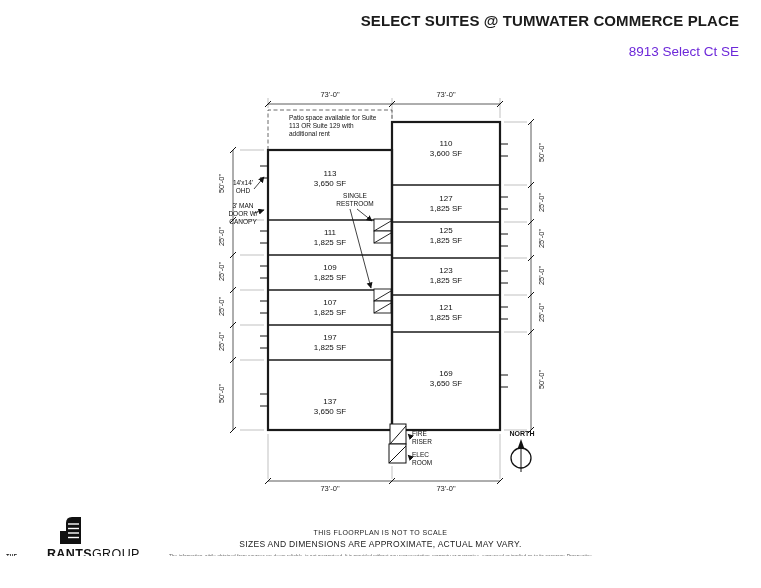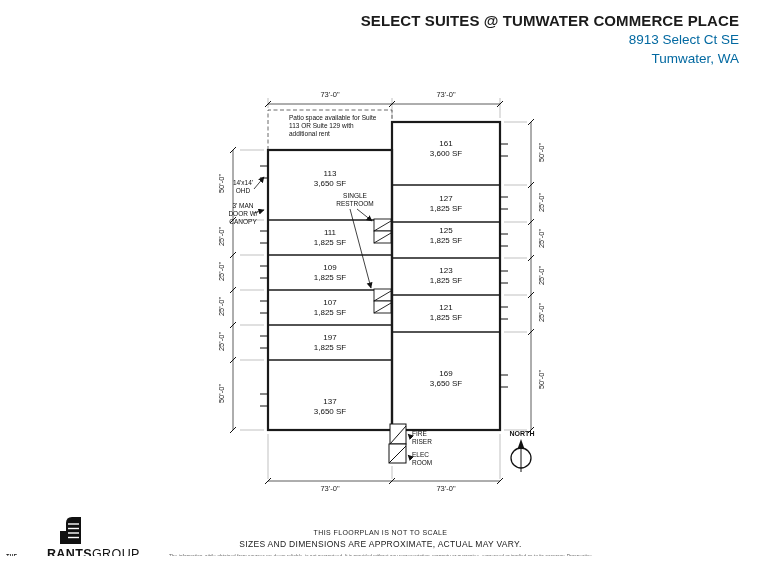--- a/index.html
+++ b/index.html
@@ -1,21 +1,21 @@
 <!DOCTYPE html>
 <html><head>
 <meta charset="utf-8">
 <style>
   html,body{margin:0;padding:0;background:#fff;}
   .page{position:relative;width:761px;height:556px;background:#fff;overflow:hidden;
         font-family:"Liberation Sans","DejaVu Sans",sans-serif;color:#111;}
   
   .hdr{position:absolute;top:12px;right:22px;text-align:right;}
   .hdr-title{font-size:15px;font-weight:700;color:#1b1b1b;letter-spacing:.1px;}
-  .hdr-addr{font-size:13.5px;color:#0369a1;line-height:16px;margin-top:3px;}
+  .hdr-addr{font-size:13.5px;color:#6d28d9;line-height:16px;margin-top:15px;}
   
   .plan-svg{position:absolute;left:0;top:0;}
   .suite{position:absolute;width:60px;text-align:center;font-size:8px;line-height:9.5px;color:#111;}
   .dim-h{position:absolute;width:60px;text-align:center;font-size:7.5px;color:#222;}
   .dim-v{position:absolute;width:40px;text-align:center;font-size:7.5px;color:#222;
          transform:rotate(-90deg);transform-origin:center;}
   .note{position:absolute;font-size:6.5px;line-height:8px;color:#111;}
   .tc{text-align:center;}
   .north-label{position:absolute;font-size:7px;font-weight:700;text-align:center;color:#111;}
   
@@ -44,21 +44,20 @@
                text-align:center;padding:2px 0 1.5px;white-space:nowrap;overflow:hidden;}
 </style>
 </head>
 <body>
 
 <div class="page">
 
   <div class="hdr">
     <div class="hdr-title">SELECT SUITES @ TUMWATER COMMERCE PLACE</div>
     <div class="hdr-addr">8913 Select Ct SE</div>
-    <div class="hdr-addr">Tumwater, WA</div>
   </div>
 
   <svg class="plan-svg" width="761" height="588" viewBox="0 0 761 588">
     <defs>
       <marker id="ah" markerWidth="7" markerHeight="7" refX="5.5" refY="3" orient="auto" markerUnits="userSpaceOnUse">
         <path d="M0,0 L6,3 L0,6 Z" fill="#111"></path>
       </marker>
     </defs>
 
     <g stroke="#999" stroke-width="0.6">
@@ -234,21 +233,21 @@
   <div class="suite" style="left:300px;top:333px">
     <div>197</div>
     <div>1,825 SF</div>
   </div>
   <div class="suite" style="left:300px;top:397px">
     <div>137</div>
     <div>3,650 SF</div>
   </div>
 
   <div class="suite" style="left:416px;top:139px">
-    <div>161</div>
+    <div>110</div>
     <div>3,600 SF</div>
   </div>
   <div class="suite" style="left:416px;top:194px">
     <div>127</div>
     <div>1,825 SF</div>
   </div>
   <div class="suite" style="left:416px;top:226px">
     <div>125</div>
     <div>1,825 SF</div>
   </div>

